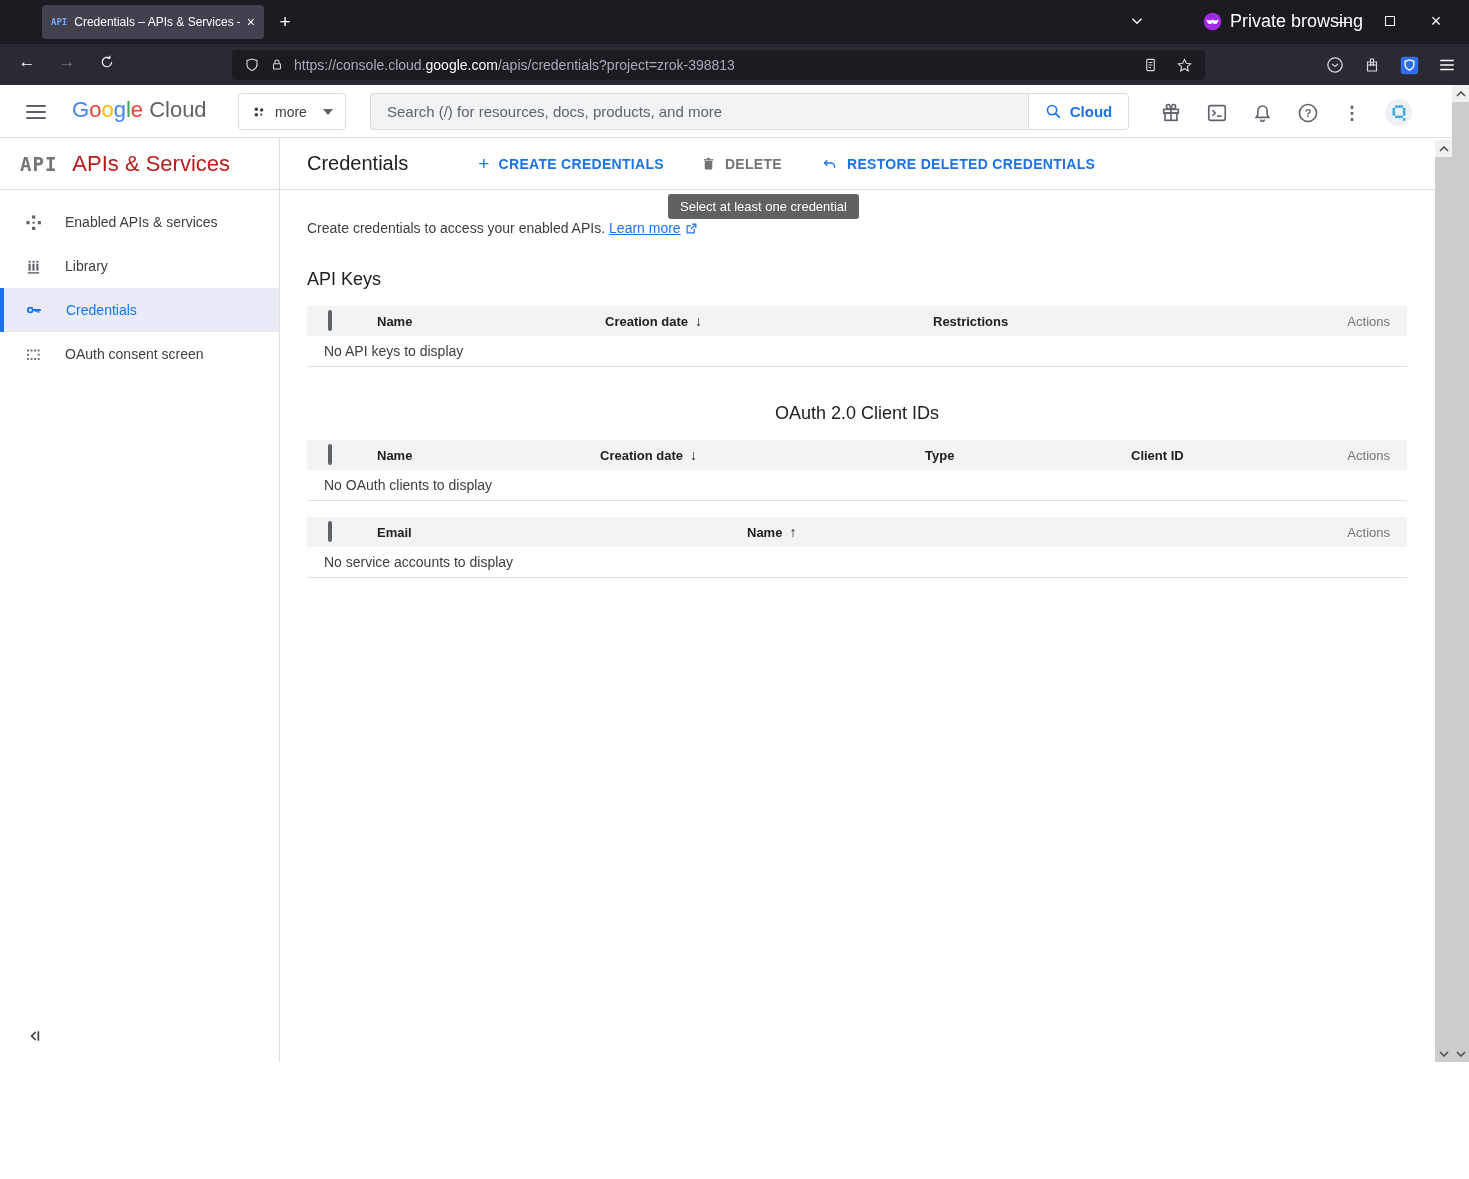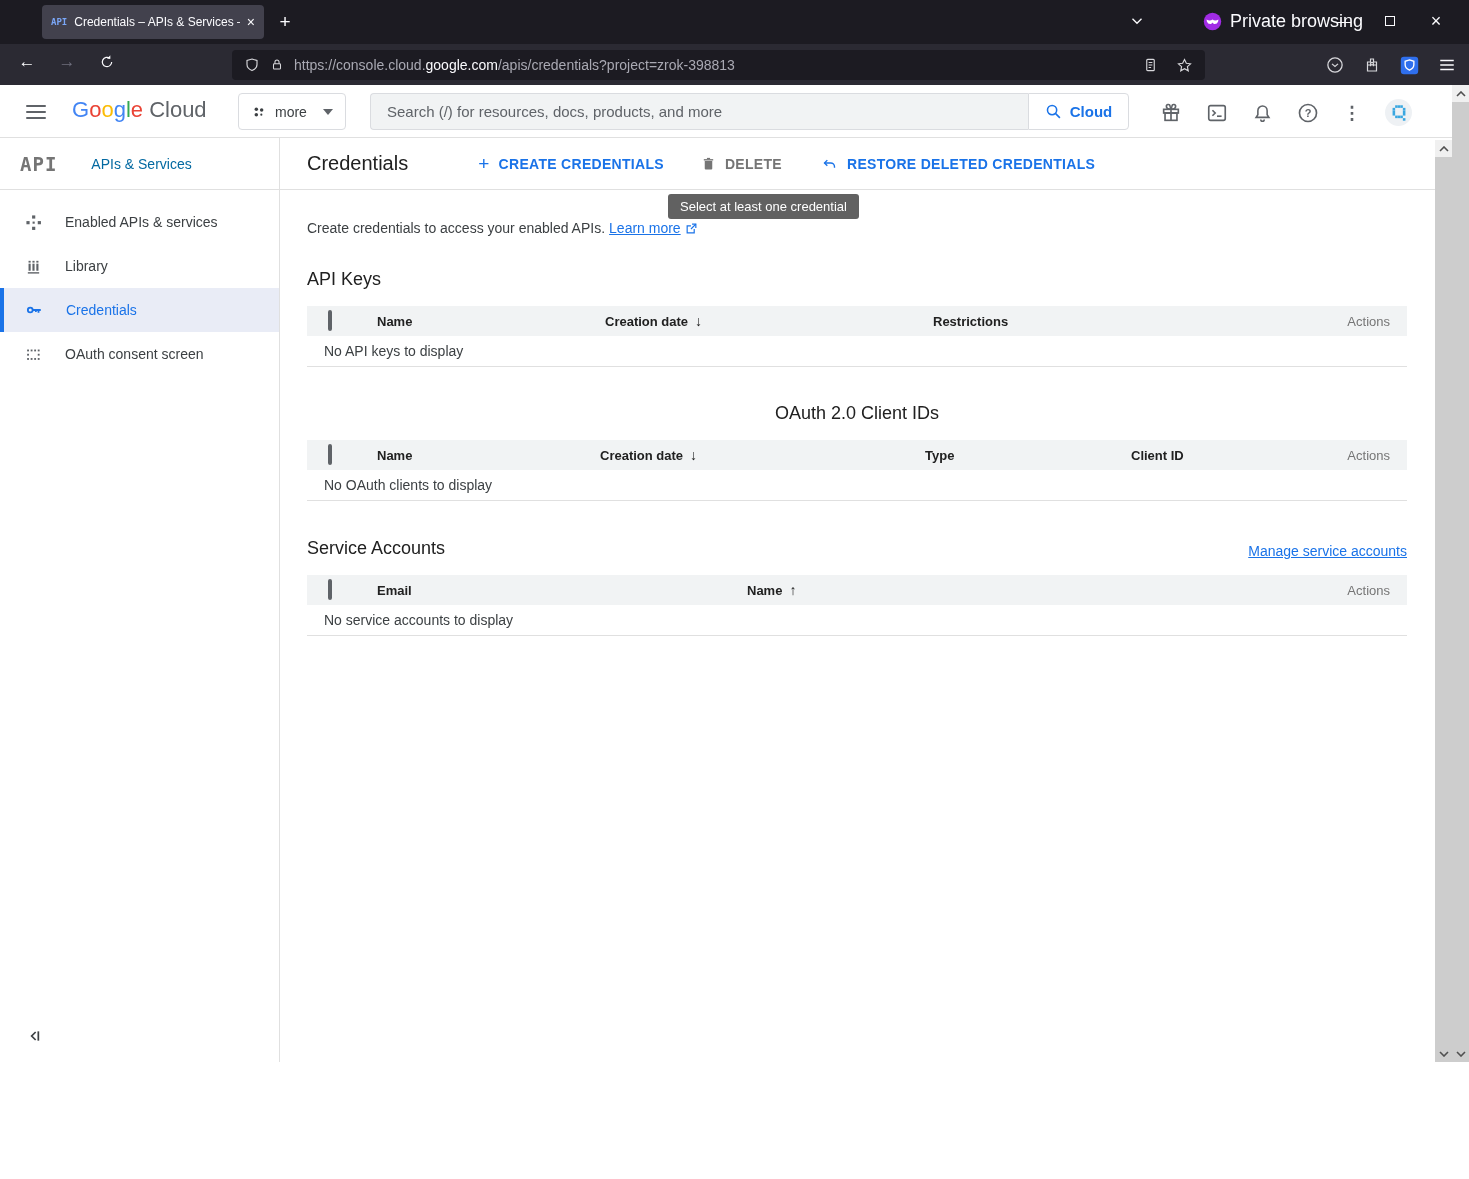--- a/index.html
+++ b/index.html
@@ -61,21 +61,21 @@
   .avatar { width:27px; height:27px; border-radius:50%; background:#eef1f4; display:flex;
             align-items:center; justify-content:center; }
 
   
   .sidebar { position:absolute; top:138px; left:0; width:280px; bottom:0; background:#fff;
              border-right:1px solid #e0e0e0; }
   .sidebar-head { height:52px; border-bottom:1px solid #e0e0e0; display:flex; align-items:center;
                   gap:15px; padding-left:20px; }
   .api-logo { font-family:"DejaVu Sans Mono", monospace; font-weight:bold; font-size:19px;
               color:#757575; letter-spacing:1px; }
-  .sidebar-title { font-size:14px; color:#0369a1;margin-left:19px; }
+  .sidebar-title { font-size:22px; color:#b91c1c; }
   .side-list { margin-top:10px; }
   .side-item { height:44px; display:flex; align-items:center; gap:23px; padding-left:25px;
                font-size:14px; color:#3c4043; position:relative; cursor:pointer; }
   .side-item.selected { background:#e9ecf6; color:#1a73e8; font-weight:500; }
   .side-item.selected::before { content:""; position:absolute; left:0; top:0; bottom:0; width:4px; background:#1a73e8; }
   .collapse-btn { position:absolute; left:27px; bottom:18px; }
 
   
   .main { position:absolute; top:138px; left:280px; width:1155px; bottom:0; background:#fff; }
   .actionbar { height:52px; border-bottom:1px solid #e0e0e0; display:flex; align-items:center; padding-left:27px; }
@@ -397,24 +397,20 @@
             </div>
             <div class="th">Type</div>
             <div class="th">Client ID</div>
             <div class="th th-actions">Actions</div>
           </div>
           <div class="empty-row">No OAuth clients to display</div>
         </div>
       </div>
 
       <div>
-        <div class="sa-row">
-          <div class="section-title">Service Accounts</div>
-          <a class="link">Manage service accounts</a>
-        </div>
         <div class="tbl">
           <div class="tbl-head g-sa">
             <div><span class="cbx"></span></div>
             <div class="th">Email</div>
             <div class="th">
               <span>Name</span>
               <span class="sort-arrow">↑</span>
             </div>
             <div class="th th-actions">Actions</div>
           </div>

